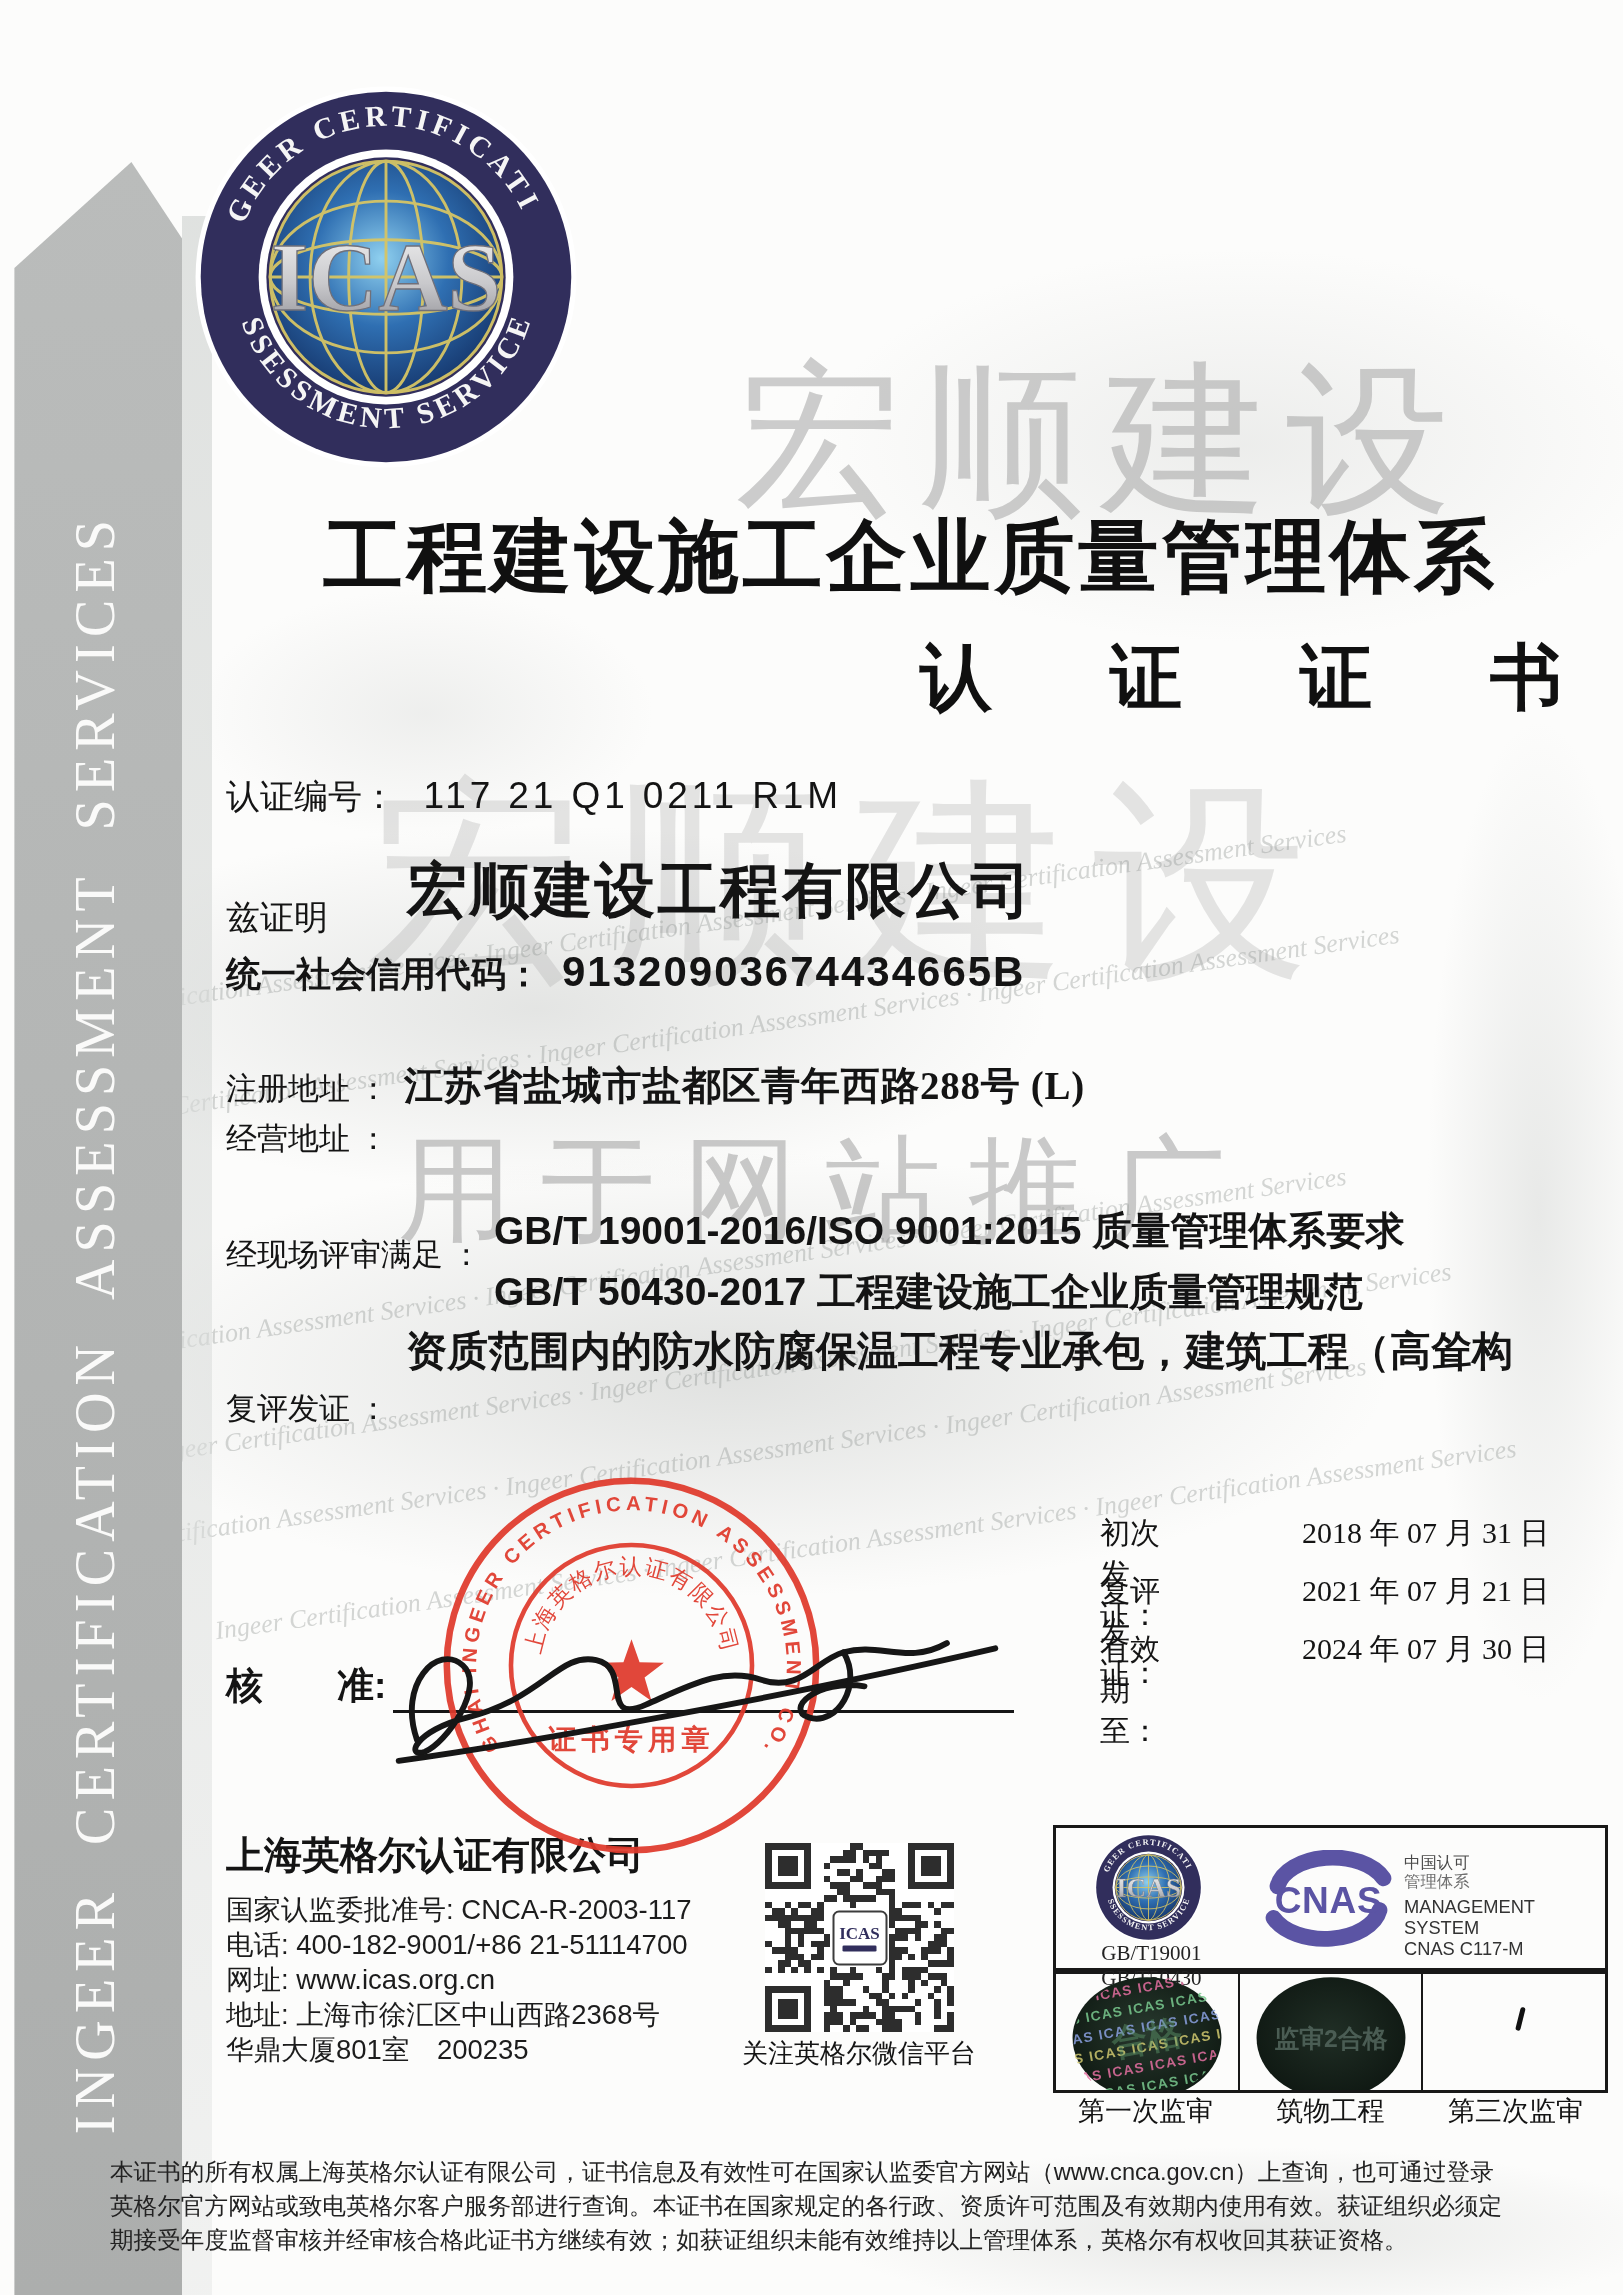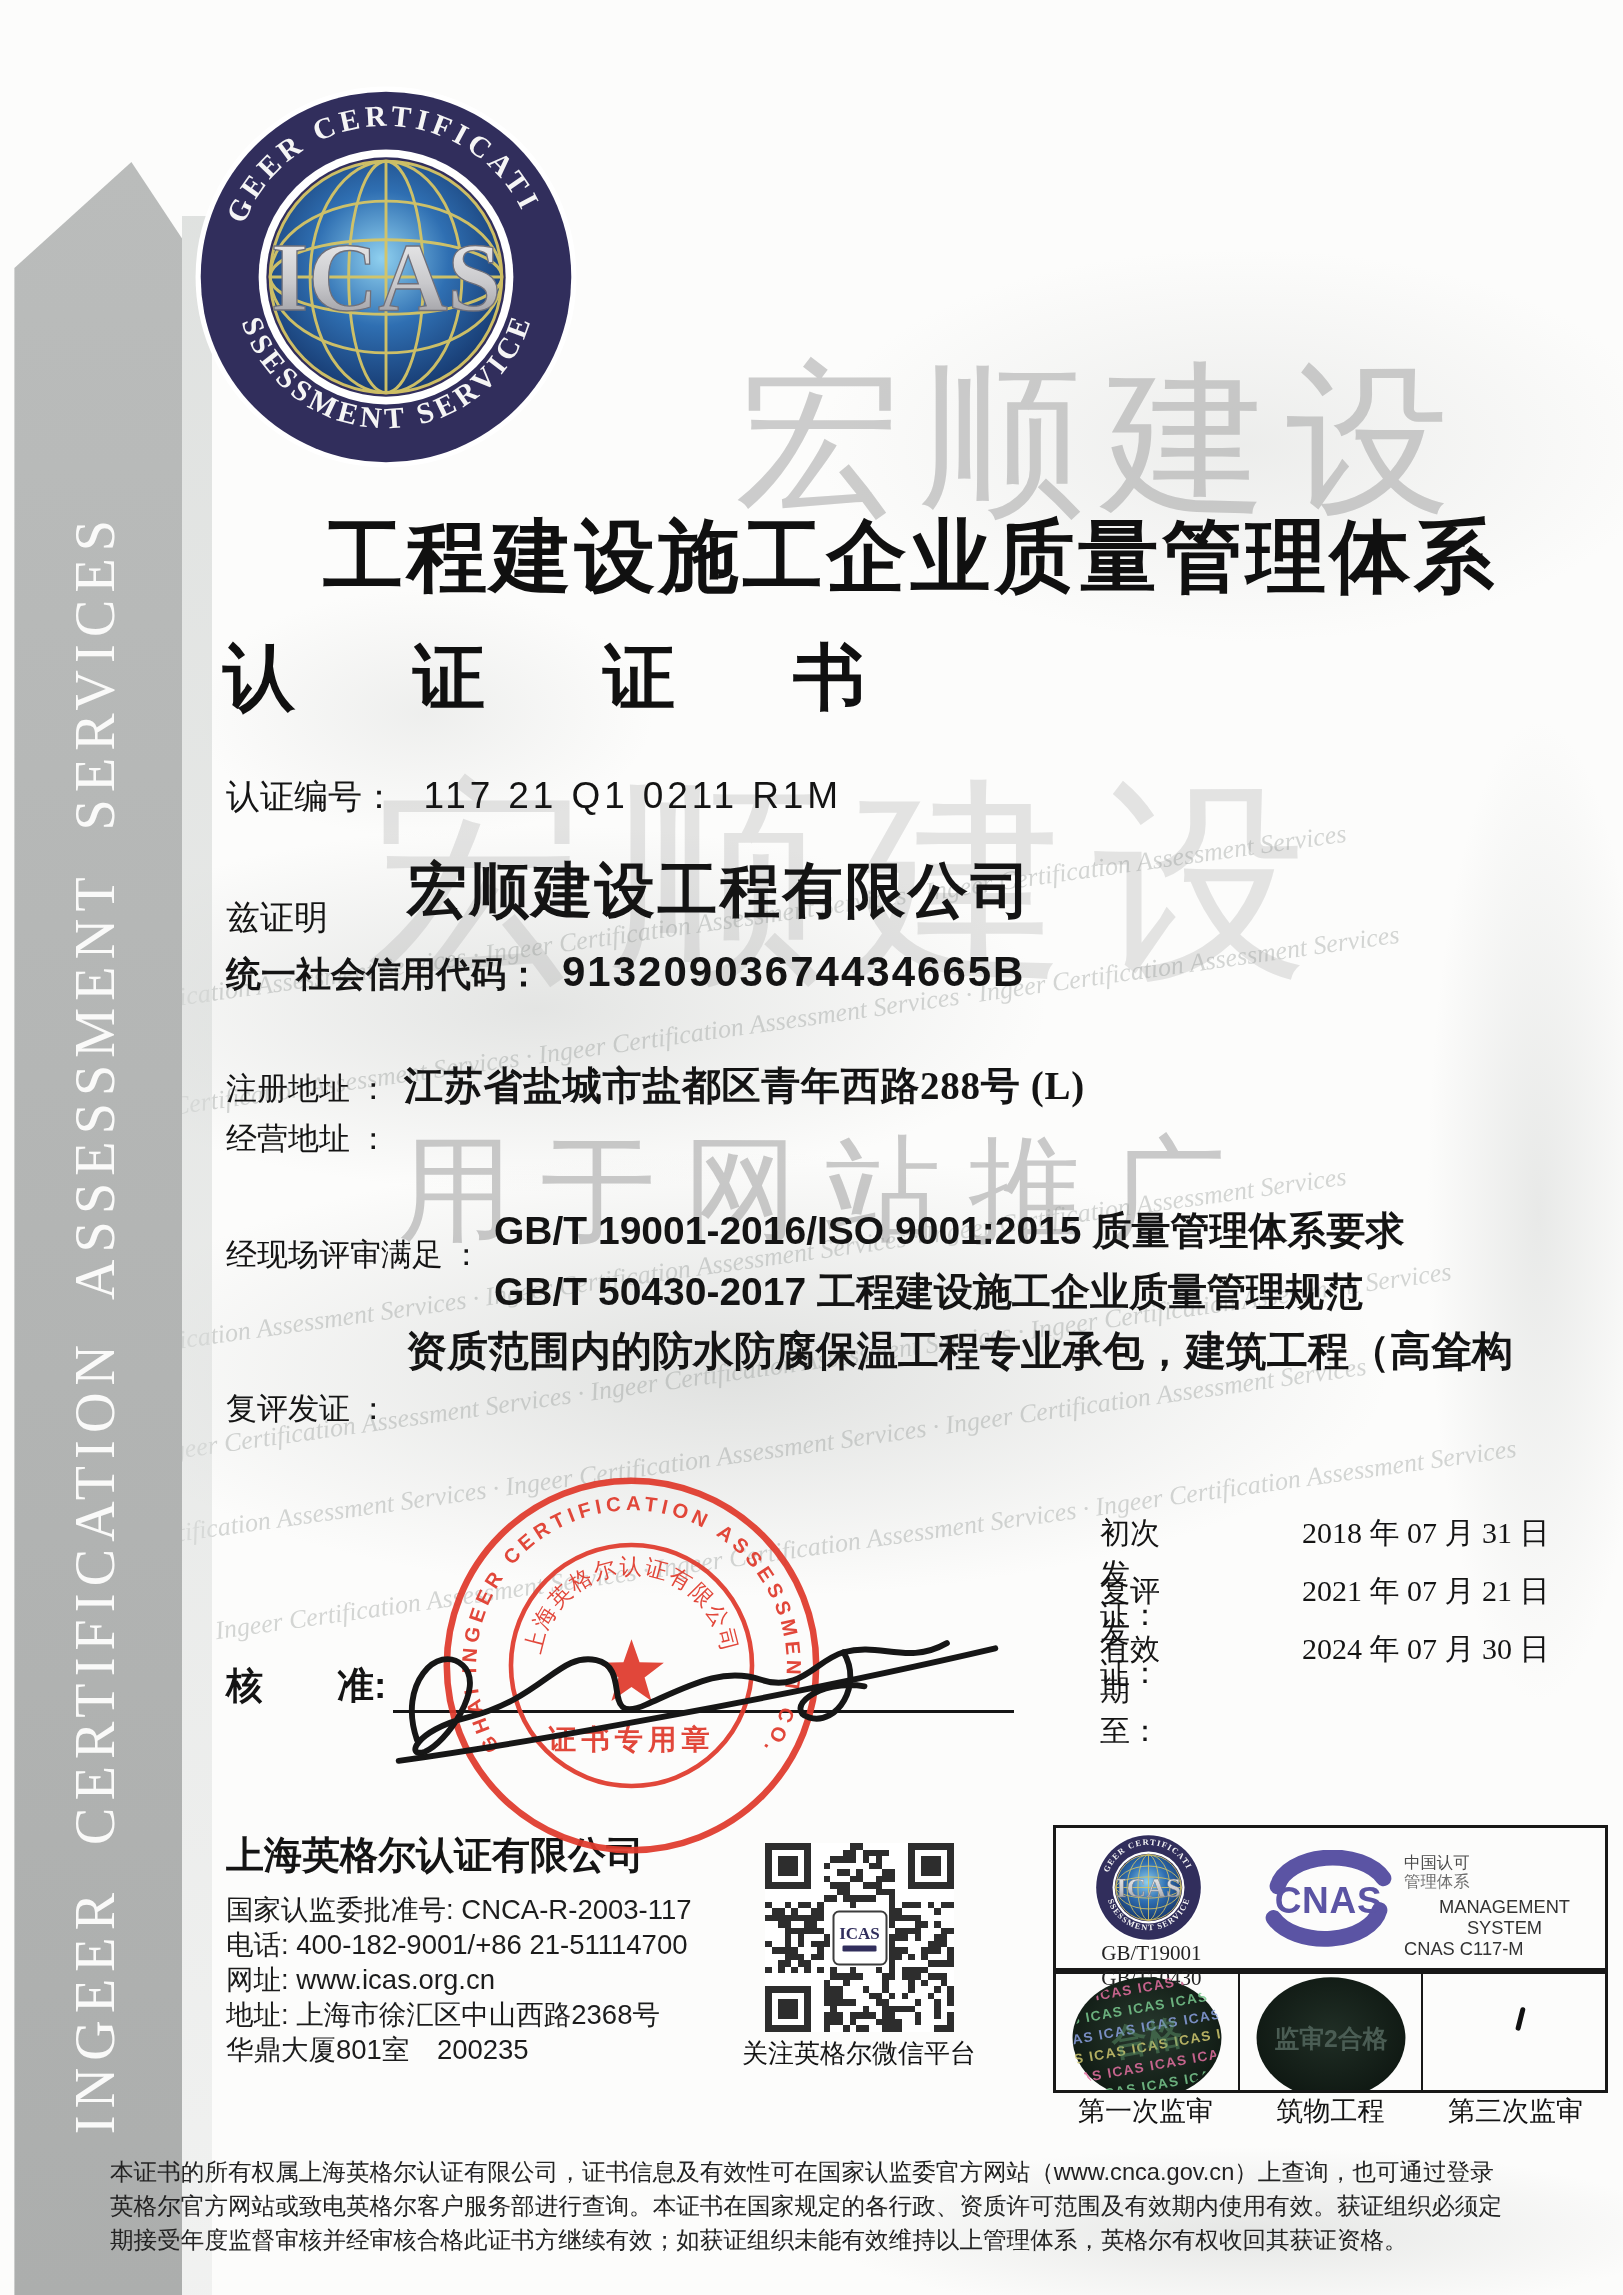--- a/index.html
+++ b/index.html
@@ -27,21 +27,21 @@
   .wm{position:absolute;z-index:1;white-space:nowrap;pointer-events:none;}
   .wm-big{left:736px;top:331px;font-size:165px;letter-spacing:18.3px;color:#a2a2a2;opacity:.52;font-weight:400;}
   .wm-big2{left:367px;top:740px;font-size:216px;letter-spacing:26px;color:#ababab;opacity:.30;}
   .wm-mid{left:398px;top:1113px;font-size:115px;letter-spacing:27.5px;color:#a8a8a8;opacity:.60;}
   .wm-diag{font-family:"Liberation Serif","DejaVu Serif",serif;font-style:italic;font-size:26px;
            color:rgba(145,150,147,.38);transform:rotate(-8deg);}
   
   .logo-big{position:absolute;left:193px;top:84px;width:386px;height:386px;z-index:3;}
   .title1{position:absolute;left:223px;top:504px;width:1375px;z-index:3;text-align:center;
           font-size:80px;font-weight:800;letter-spacing:3.9px;color:#101010;}
-  .title2{position:absolute;left:223px;top:630px;width:1375px;z-index:3;text-align:left;
+  .title2{position:absolute;left:223px;top:630px;width:1375px;z-index:3;text-align:right;
           font-size:72px;font-weight:800;letter-spacing:36px;word-spacing:26px;color:#101010;}
   
   .row{position:absolute;z-index:3;display:flex;align-items:baseline;}
   .lbl-serif{font-family:"Liberation Serif","DejaVu Serif",serif;}
   .r-certno{left:226px;top:774px;}
   .r-certno .lab{font-size:34px;}
   .r-certno .val{font-size:37px;letter-spacing:3.9px;margin-left:27.5px;}
   .r-certify{left:226px;top:895px;font-size:34px;}
   .company{position:absolute;left:407px;top:851px;z-index:3;font-family:"Liberation Serif","DejaVu Serif",serif;
            font-size:60px;font-weight:800;letter-spacing:2.6px;}
@@ -82,21 +82,21 @@
   .qr-caption{position:absolute;left:740px;top:2036px;width:238px;z-index:3;text-align:center;font-size:26px;}
   
   .marks-box{position:absolute;left:1053px;top:1825px;width:549px;height:143px;z-index:3;border:3.3px solid #181818;}
   .logo-small{position:absolute;left:38px;top:5.2px;width:109px;height:109px;}
   .icas-caption{position:absolute;left:3.9px;top:113px;width:183px;text-align:center;
                 font-family:"Liberation Serif","DejaVu Serif",serif;font-size:21px;color:#222;}
   .cnas-svg{position:absolute;left:203px;top:22px;width:139px;height:97px;}
   .cnas-text{position:absolute;left:348px;top:25px;line-height:1.15;}
   .cnas-text .s1{font-size:16.4px;color:#4a4a4a;}
   .cnas-text .s2{font-size:16.4px;color:#6f6f6f;}
-  .cnas-text .s3{font-size:18.3px;color:#333;margin-top:5.2px;text-align:center;}
+  .cnas-text .s3{font-size:18.3px;color:#333;margin-top:5.2px;}
   .cnas-text .s4{font-size:18.3px;color:#333;}
   
   .audit-table{position:absolute;left:1053px;top:1968px;width:549px;height:119px;z-index:3;
                border:3.3px solid #181818;display:flex;}
   .audit-cell{flex:1;position:relative;overflow:hidden;}
   .audit-cell + .audit-cell{border-left:2.6px solid #181818;}
   .sticker{position:absolute;left:50%;top:56%;transform:translate(-50%,-50%);width:161px;height:128px;}
   .mark3{position:absolute;left:52%;top:30%;width:5.2px;height:23.6px;background:#111;transform:rotate(14deg);border-radius:2.6px;}
   .audit-labels{position:absolute;left:1053px;top:2093px;width:555px;z-index:3;display:flex;}
   .audit-labels span{flex:1;text-align:center;font-size:27px;}

